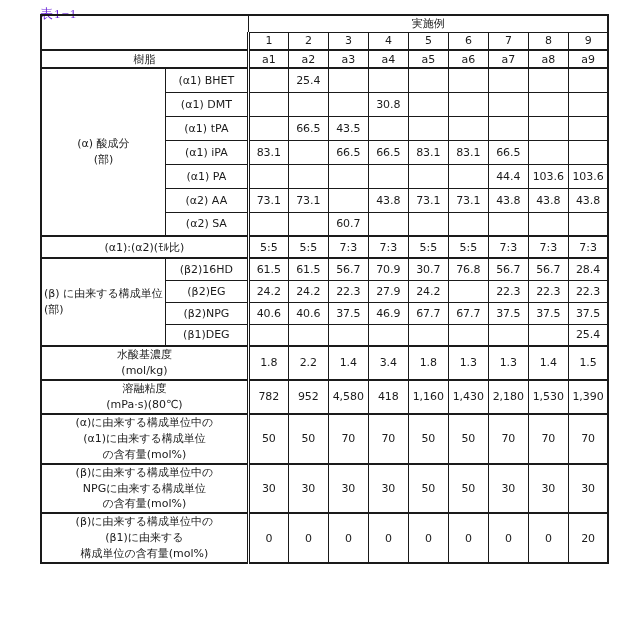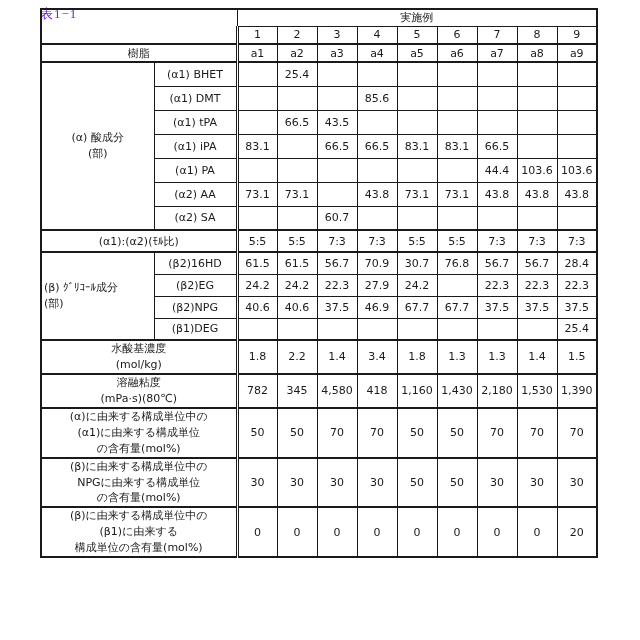--- a/index.html
+++ b/index.html
@@ -14,21 +14,21 @@
   .title {
     position: absolute;
     left: 40px; top: 5px;
     font-size: 13px;
     letter-spacing: 1px;
     color: #6d28d9;
     font-family: Liberation Serif, serif;
   }
   table.main {
     position: absolute;
-    left: 40px; top: 8px;
+    left: 40px; top: 14px;
     border-collapse: collapse;
     table-layout: fixed;
     border: 2px solid #1a1a1a;
   }
   table.main th, table.main td {
     border: 1px solid #1a1a1a;
     padding: 0 2px;
     font-weight: normal;
     font-size: 11px;
     color: #1a1a1a;
@@ -120,21 +120,21 @@
           <td class="dc"></td>
           <td class="dc"></td>
           <td class="dc"></td>
           <td class="dc"></td>
         </tr>
     <tr class="rh24">
       <th class="lbl">(α1) DMT</th>
     <td class="dc"></td>
           <td class="dc"></td>
           <td class="dc"></td>
-          <td class="dc">85.6</td>
+          <td class="dc">30.8</td>
           <td class="dc"></td>
           <td class="dc"></td>
           <td class="dc"></td>
           <td class="dc"></td>
           <td class="dc"></td>
         </tr>
     <tr class="rh24">
       <th class="lbl">(α1) tPA</th>
     <td class="dc"></td>
           <td class="dc">66.5</td>
@@ -203,21 +203,21 @@
           <td class="dc">7:3</td>
           <td class="dc">5:5</td>
           <td class="dc">5:5</td>
           <td class="dc">7:3</td>
           <td class="dc">7:3</td>
           <td class="dc">7:3</td>
         </tr>
 
     <tr class="rh22 thick">
       <th rowspan="4" class="grp-left">
-        <span class="ln">(β) ｸﾞﾘｺｰﾙ成分</span>
+        <span class="ln">(β) に由来する構成単位</span>
         <span class="ln">(部)</span>
       </th>
       <th class="lbl">(β2)16HD</th>
     <td class="dc">61.5</td>
           <td class="dc">61.5</td>
           <td class="dc">56.7</td>
           <td class="dc">70.9</td>
           <td class="dc">30.7</td>
           <td class="dc">76.8</td>
           <td class="dc">56.7</td>
@@ -276,21 +276,21 @@
           <td class="dc">1.4</td>
           <td class="dc">1.5</td>
         </tr>
 
     <tr class="rh48 thick">
       <th colspan="2" class="lbl">
         <span class="ln">溶融粘度</span>
         <span class="ln">(mPa·s)(80℃)</span>
       </th>
     <td class="dc">782</td>
-          <td class="dc">345</td>
+          <td class="dc">952</td>
           <td class="dc">4,580</td>
           <td class="dc">418</td>
           <td class="dc">1,160</td>
           <td class="dc">1,430</td>
           <td class="dc">2,180</td>
           <td class="dc">1,530</td>
           <td class="dc">1,390</td>
         </tr>
 
     <tr class="rh62 thick">

